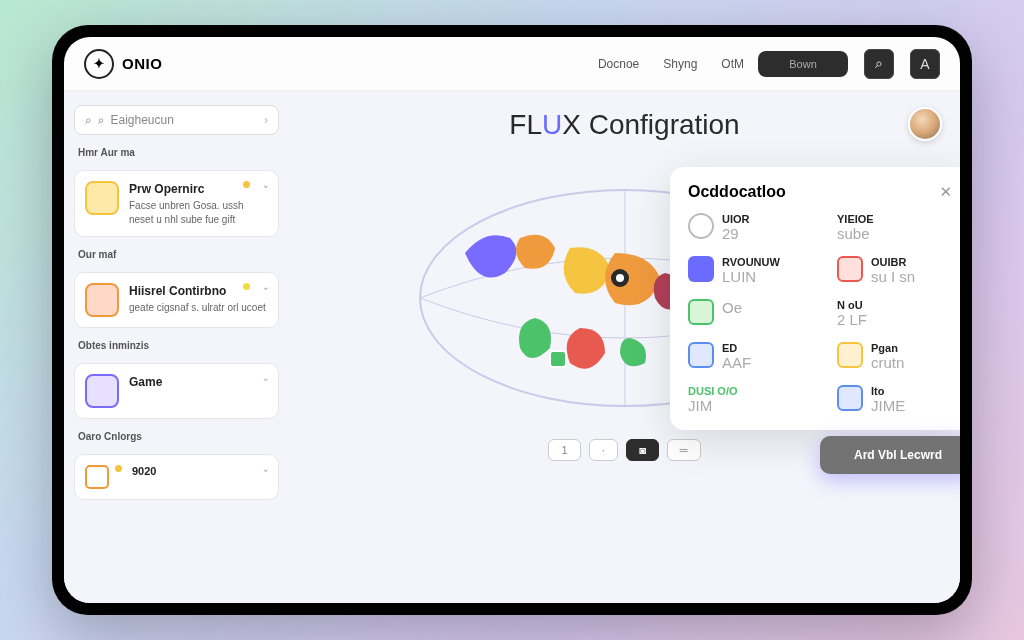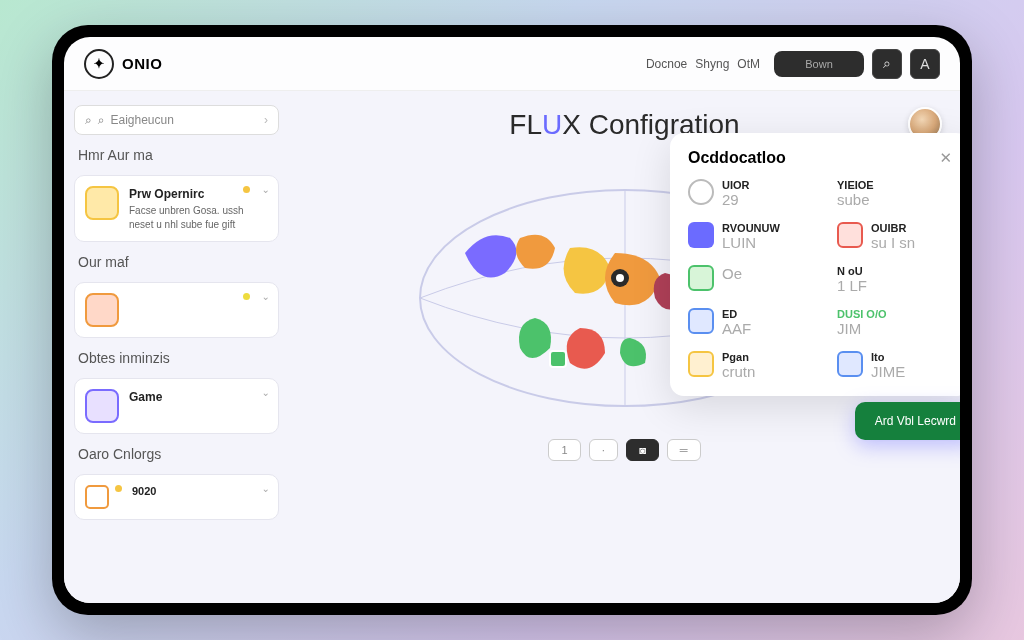--- a/index.html
+++ b/index.html
@@ -14,33 +14,33 @@
 }
 .screen {
   width: 100%; height: 100%; background: #fdfdfe; border-radius: 26px; overflow: hidden; position: relative;
 }
 .topbar {
   height: 54px; display: flex; align-items: center; padding: 0 20px; gap: 14px; border-bottom: 1px solid #eee;
 }
 .logo { display: flex; align-items: center; gap: 8px; }
 .logo-circle { width: 30px; height: 30px; border: 2px solid #222; border-radius: 50%; display:flex; align-items:center; justify-content:center; font-size:13px; font-weight:700; }
 .brand { font-weight: 700; font-size: 15px; letter-spacing: 0.5px; }
-.nav { margin-left: auto; display: flex; gap: 8px; font-size: 12px; color: #555; }
+.nav { margin-left: auto; display: flex; gap: 24px; font-size: 12px; color: #555; }
 .nav span { cursor: pointer; }
-.rightbox { display: flex; align-items: center; gap: 8px; }
+.rightbox { display: flex; align-items: center; gap: 16px; }
 .darkpill { background: #2d2d2d; color: #aaa; border-radius: 8px; padding: 7px 12px; font-size: 11px; min-width: 90px; text-align:center; }
 .iconbtn { width: 30px; height: 30px; border: 1px solid #444; border-radius: 6px; display:flex; align-items:center; justify-content:center; color:#ddd; background:#2d2d2d; font-size:14px; }
 
 .content { display: flex; height: calc(100% - 54px); background: #f4f4fb; }
 .sidebar { width: 225px; padding: 14px 10px; display:flex; flex-direction:column; gap:10px; overflow:hidden; }
 .search {
   background: #fff; border: 1px solid #ddd; border-radius: 8px; padding: 7px 10px;
   display:flex; align-items:center; gap:6px; font-size:12px; color:#888;
 }
-.shead { font-size: 14px; color: #555; font-weight:400; padding: 2px 4px; }
+.shead { font-size: 10px; color: #555; font-weight:700; padding: 2px 4px; }
 .card {
   background:#fff; border:1px solid #e5e5ee; border-radius:10px; padding:10px; display:flex; gap:10px; position:relative;
 }
 .card .icn { width:34px; height:34px; border-radius:8px; flex-shrink:0; }
 .card .txt { font-size:10px; color:#666; line-height:1.35; }
 .card .ttl { font-weight:700; color:#222; font-size:12px; margin-bottom:2px; }
 .chev { position:absolute; right:8px; top:8px; font-size:10px; color:#aaa; }
 .dot { position:absolute; right:28px; top:10px; width:7px; height:7px; border-radius:50%; }
 
 .main { flex:1; padding: 18px 20px; position:relative; }
@@ -48,34 +48,34 @@
 .pagetitle .accent { color:#6b6bff; }
 .avatar { position:absolute; right:18px; top:16px; width:34px; height:34px; border-radius:50%; background: radial-gradient(circle at 40% 35%, #f4d9b8 0%, #d9a97a 50%, #8b6f4e 100%); border:2px solid #fff; box-shadow:0 2px 6px rgba(0,0,0,0.15); }
 
 .mapwrap { height: 280px; display:flex; align-items:center; justify-content:center; position:relative; }
 .map-svg { width: 440px; height: 260px; }
 .controls { display:flex; gap:8px; justify-content:center; margin-top:6px; }
 .ctrl { border:1px solid #ccc; border-radius:6px; padding:4px 12px; font-size:11px; background:#fff; color:#888; }
 .ctrl.dark { background:#2d2d2d; color:#fff; border-color:#2d2d2d; }
 
 .panel {
-  position:absolute; right: -10px; top: 42px; width: 300px; background:#fff; border-radius:14px;
+  position:absolute; right: -10px; top: 76px; width: 300px; background:#fff; border-radius:14px;
   box-shadow: 0 10px 40px rgba(0,0,0,0.12); padding:16px 18px; z-index:5;
 }
 .panel-head { display:flex; justify-content:space-between; align-items:center; margin-bottom:12px; }
 .panel-title { font-weight:700; font-size:16px; }
 .close { font-size:15px; color:#999; cursor:pointer; }
 .grid { display:grid; grid-template-columns: 1fr 1fr; gap: 14px 34px; }
 .cell { display:flex; gap:8px; align-items:flex-start; }
 .cell .ci { width:26px; height:26px; border-radius:6px; flex-shrink:0; border:2px solid transparent; }
 .cell .lbl { font-size:11px; font-weight:700; color:#222; }
 .cell .sub { font-size:15px; color:#aaa; }
 .cta {
-  position:absolute; right:-6px; bottom:-44px; background:#15803d; color:#fff; border-radius:10px;
-  padding:12px 20px; font-size:12px; font-weight:400; box-shadow:0 6px 20px rgba(107,107,255,0.4);
+  position:absolute; right:-6px; bottom:-44px; background:#737373; color:#fff; border-radius:10px;
+  padding:12px 34px; font-size:12px; font-weight:700; box-shadow:0 6px 20px rgba(107,107,255,0.4);
 }
 </style>
 </head>
 <body>
 
 <div class="tablet">
 <div class="screen">
 
   <div class="topbar">
     <div class="logo">
@@ -110,20 +110,24 @@
           <div class="ttl">Prw Opernirc</div>
           <div>Facse unbren Gosa. ussh neset u nhl sube fue gift</div>
         </div>
         <div class="dot" style="background:#f5c542"></div>
         <div class="chev">⌄</div>
       </div>
 
       <div class="shead">Our maf</div>
       <div class="card">
         <div class="icn" style="background:#ffd8c8;border:2px solid #f09a3e"></div>
+        <div class="txt">
+          <div class="ttl">Hiisrel Contirbno</div>
+          <div>geate cigsnaf s. ulratr orl ucoet</div>
+        </div>
         <div class="dot" style="background:#eedc3e"></div>
         <div class="chev">⌄</div>
       </div>
 
       <div class="shead">Obtes inminzis</div>
       <div class="card">
         <div class="icn" style="background:#e8e0ff;border:2px solid #7a6bff"></div>
         <div class="txt">
           <div class="ttl">Game</div>
         </div>
@@ -212,44 +216,44 @@
           <div class="cell">
                 <div class="ci" style="background:#d8f5d8;border-color:#4cc26b"></div>
                 <div>
                   <div class="lbl"></div>
                   <div class="sub">Oe</div>
                 </div>
               </div>
           <div class="cell">
                 <div>
                   <div class="lbl">N oU</div>
-                  <div class="sub">1 LF</div>
+                  <div class="sub">2 LF</div>
                 </div>
               </div>
           <div class="cell">
                 <div class="ci" style="background:#e0e8ff;border-color:#5a8ff0"></div>
                 <div>
                   <div class="lbl">ED</div>
                   <div class="sub">AAF</div>
                 </div>
               </div>
           <div class="cell">
+                <div class="ci" style="background:#fff0d0;border-color:#f5c542"></div>
+                <div>
+                  <div class="lbl">Pgan</div>
+                  <div class="sub">crutn</div>
+                </div>
+              </div>
+          <div class="cell">
                 <div>
                   <div class="lbl" style="color:#4cc26b">DUSI O/O</div>
                   <div class="sub">JIM</div>
                 </div>
               </div>
           <div class="cell">
-                <div class="ci" style="background:#fff0d0;border-color:#f5c542"></div>
-                <div>
-                  <div class="lbl">Pgan</div>
-                  <div class="sub">crutn</div>
-                </div>
-              </div>
-          <div class="cell">
                 <div class="ci" style="background:#e0e8ff;border-color:#5a8ff0"></div>
                 <div>
                   <div class="lbl">Ito</div>
                   <div class="sub">JIME</div>
                 </div>
               </div>
         </div>
         <div class="cta">Ard Vbl Lecwrd</div>
       </div>
     </div>

